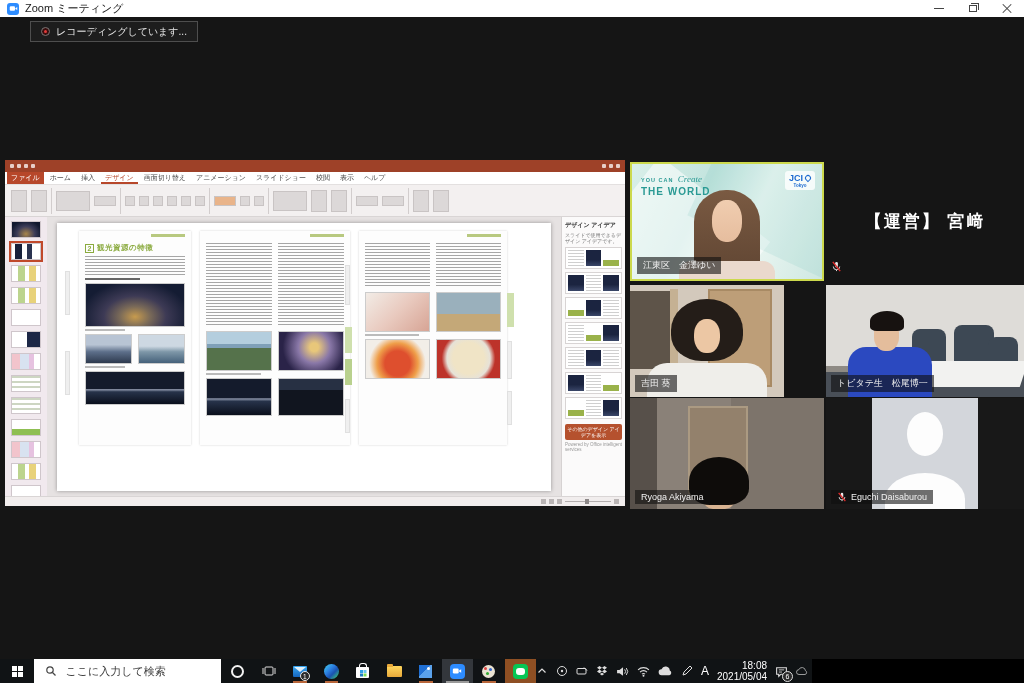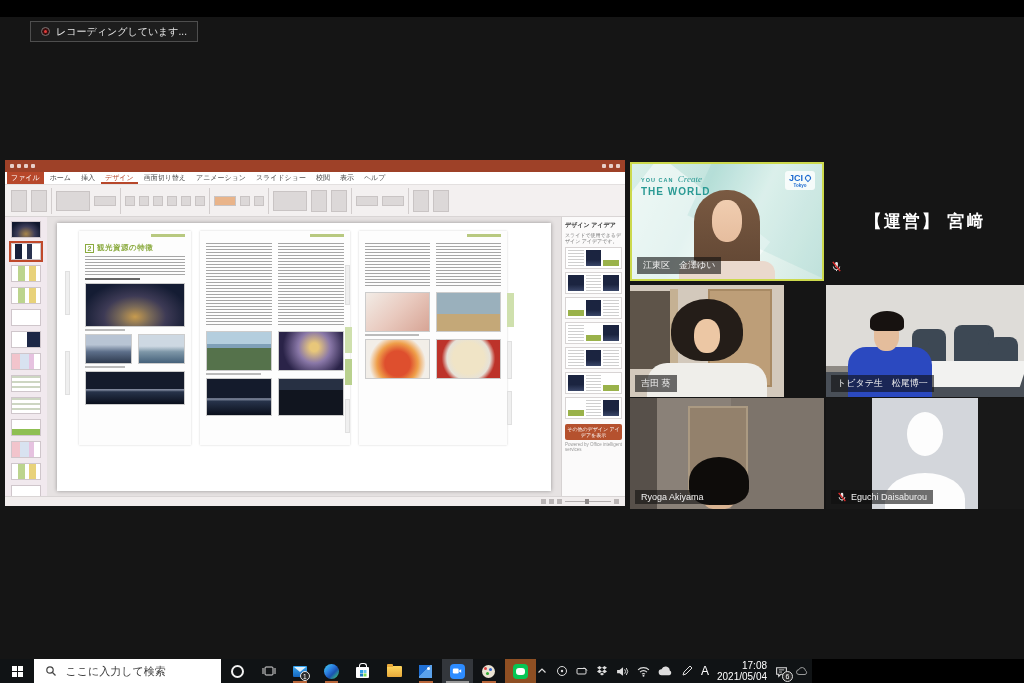--- a/index.html
+++ b/index.html
@@ -182,20 +182,43 @@
   .imeA { color:#fff; font-size:12px; }
   .clock { color:#fff; font-size:10px; line-height:11px; text-align:right; }
   .action { position:relative; display:flex; align-items:center; }
   .abadge { position:absolute; right:-5px; bottom:-4px; width:11px; height:11px; border-radius:50%; background:#2b2b2b; border:1px solid #ddd; color:#fff; font-size:7px; display:flex; align-items:center; justify-content:center; }
 </style>
 </head>
 <body>
 
 <div id="root">
 
+  <div class="titlebar">
+    <div class="appic">
+      <svg viewBox="0 0 12 12" width="9" height="9">
+          <rect x="1" y="3" width="7" height="6" rx="1.5" fill="#fff"></rect>
+          <path d="M8.5 5.5 11 4v4L8.5 6.5z" fill="#fff"></path>
+        </svg>
+    </div>
+    <span class="wtitle">Zoom ミーティング</span>
+    <div class="wcontrols">
+      <div class="wbtn">
+          <div class="ic-min"></div>
+        </div>
+      <div class="wbtn">
+          <div class="ic-rest">
+            <div class="ic-rest2"></div>
+          </div>
+        </div>
+      <div class="wbtn">
+          <div class="xl x1"></div>
+          <div class="xl x2"></div>
+        </div>
+    </div>
+  </div>
 
   <div class="stage">
 
     <div class="recbadge">
       <span class="recdot"></span>
       <span class="rectext">レコーディングしています...</span>
     </div>
 
     <div class="ppt">
       <div class="ppt-tb">
@@ -566,21 +589,21 @@
             <path d="M3.5 8.5a2.8 2.8 0 0 1-.2-5.6A4 4 0 0 1 11 4a2.4 2.4 0 0 1-.4 4.5z" fill="#ddd"></path>
           </svg>
       </div>
       <div class="tray-ic">
         <svg viewBox="0 0 12 12" width="12" height="12">
             <path d="M2 10l1-3 6-6 2 2-6 6z" fill="none" stroke="#ddd" stroke-width="1"></path>
           </svg>
       </div>
       <div class="tray-ic imeA">A</div>
       <div class="clock">
-        <div>17:08</div>
+        <div>18:08</div>
         <div>2021/05/04</div>
       </div>
       <div class="action">
         <svg viewBox="0 0 12 12" width="13" height="13">
             <path d="M1.5 2.5h9v6h-5l-2 2v-2h-2z" fill="none" stroke="#ddd"></path>
             <path d="M3.5 4.5h5M3.5 6.5h3" stroke="#ddd" stroke-width="0.8"></path>
           </svg>
         <div class="abadge">6</div>
       </div>
       <div class="tray-ic">

